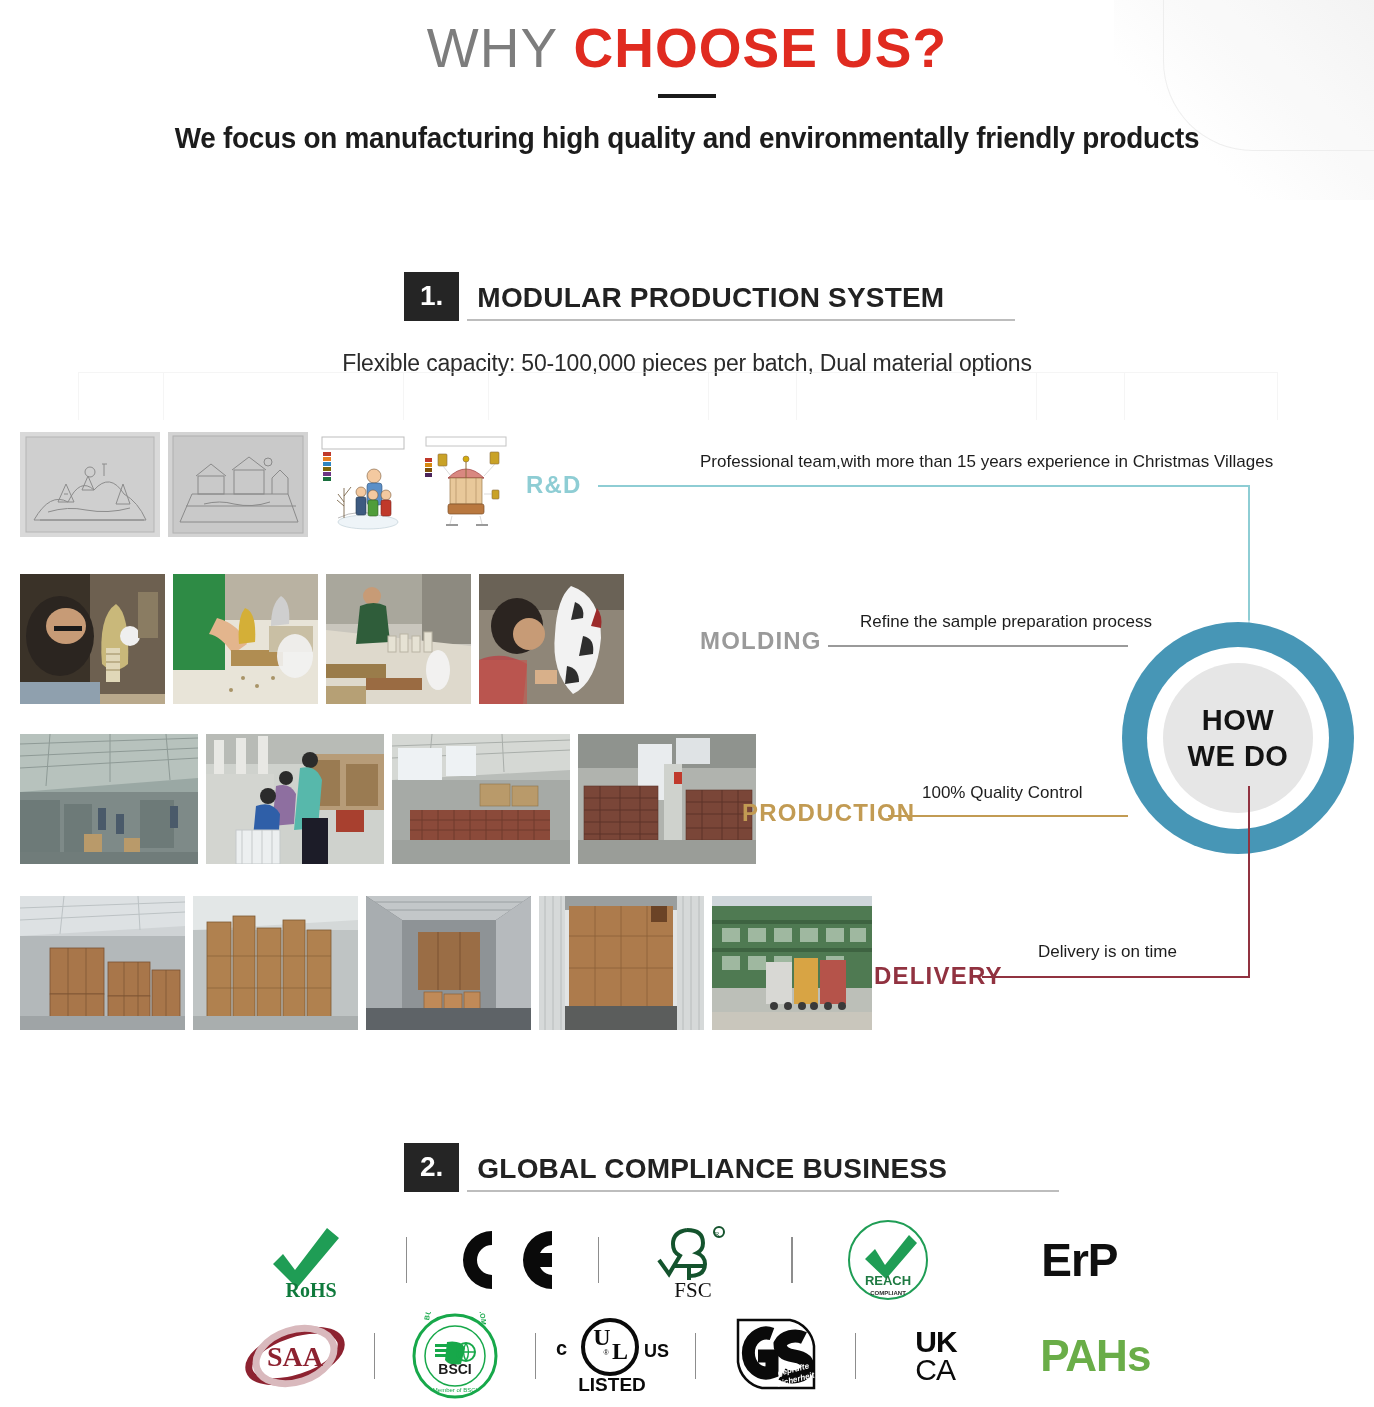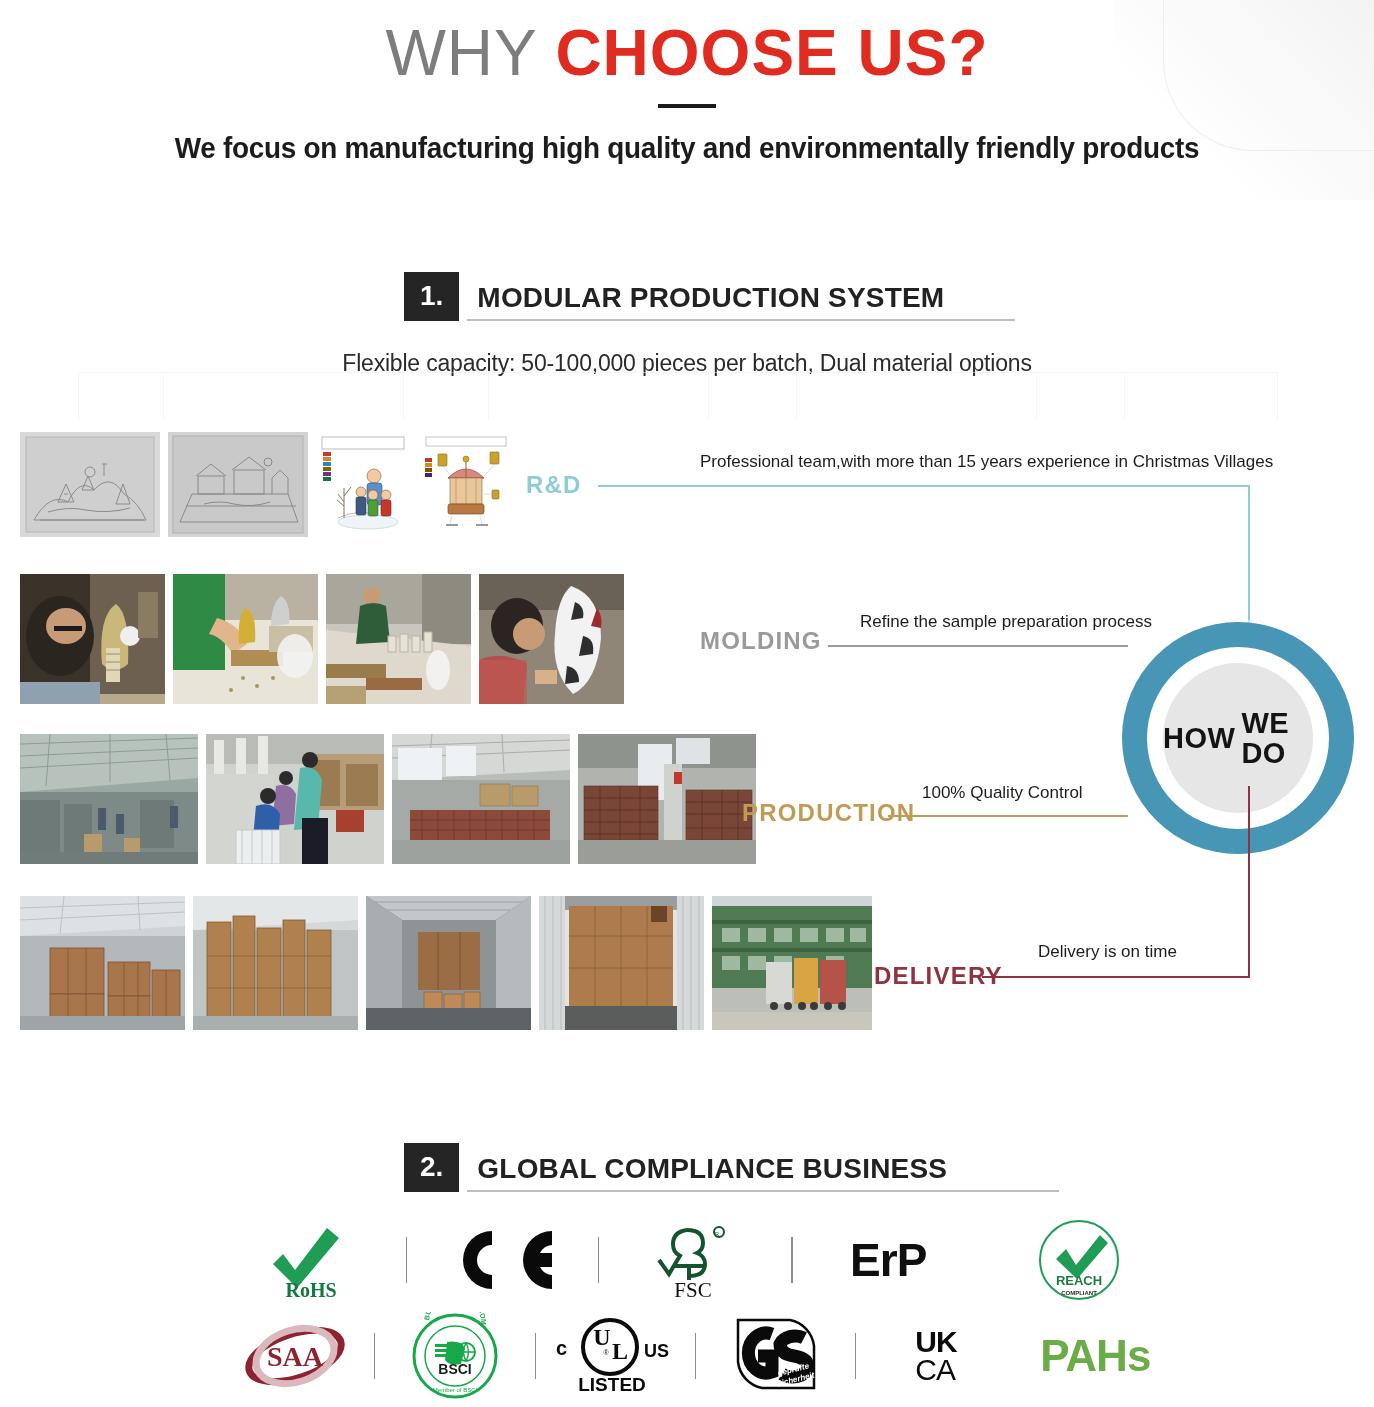--- a/index.html
+++ b/index.html
@@ -18,21 +18,21 @@
     opacity:.85; pointer-events:none;
   }
   .corner-fold:after{
     content:""; position:absolute; right:0; top:0; width:210px; height:150px;
     border-left:1px solid #ececec; border-bottom:1px solid #ececec;
     border-radius:0 0 0 90px;
   }
 
   
   .hero { position:absolute; top:18px; left:0; width:1374px; text-align:center; }
-  .hero h1 { font-size:64px; letter-spacing:1px; line-height:1.12; font-weight:400; }
+  .hero h1 { font-size:55px; letter-spacing:1px; line-height:1.12; font-weight:400; }
   .hero h1 .why { color:#7d7d7d; font-weight:300; }
   .hero h1 .choose { color:#e02b20; font-weight:700; }
   .hero .rule { width:58px; height:4px; background:#1a1a1a; margin:14px auto 0; }
   .hero h2 {
     margin-top:20px; font-size:30px; font-weight:700; color:#1c1c1c;
     line-height:1.32; letter-spacing:-.3px; transform:scaleX(.93); transform-origin:center;
   }
 
   
   .sec-head { position:absolute; display:flex; align-items:stretch; }
@@ -74,21 +74,21 @@
     background:#4796b6;
     display:flex; align-items:center; justify-content:center;
     box-shadow:0 0 0 2px rgba(255,255,255,.55);
   }
   .hwd-mid {
     width:182px; height:182px; border-radius:50%; background:#ffffff;
     display:flex; align-items:center; justify-content:center;
   }
   .hwd-inner {
     width:150px; height:150px; border-radius:50%; background:#e6e6e6;
-    display:flex; align-items:center; justify-content:center;
+    display:flex; flex-direction:column; align-items:center; justify-content:center;
     gap:6px;
   }
   .hwd-inner span { font-size:29px; font-weight:700; color:#141414; line-height:1.05; letter-spacing:.5px; }
 
   
   .cert-grid { position:absolute; left:215px; top:1212px; width:960px; }
   .cert-row { display:flex; align-items:center; height:96px; }
   .cert-cell {
     flex:1 1 0; display:flex; align-items:center; justify-content:center;
     height:96px; position:relative;
@@ -662,30 +662,30 @@
           <circle cx="70" cy="12" r="5" fill="none" stroke="#14532d" stroke-width="2"></circle>
           <text x="68" y="16" font-family="Liberation Serif, serif" font-size="7" fill="#14532d" text-anchor="middle">R</text>
           <text x="44" y="77" font-family="Liberation Serif, serif" font-size="21" fill="#111" text-anchor="middle">FSC</text>
         </svg>
       </div>
       <div class="divider"></div>
 
       <div class="divider"></div>
 
       <div class="cert-cell">
-        <span style="font-size:46px;font-weight:700;color:#0f0f0f;letter-spacing:-1px;">ErP</span>
-      </div>
-
-      <div class="cert-cell">
         <svg width="86" height="86" viewBox="0 0 86 86">
           <circle cx="43" cy="43" r="39" fill="none" stroke="#1f9d55" stroke-width="2"></circle>
           <path d="M20 42 L30 32 L40 48 L64 18 L72 26 L41 62 Z" fill="#1f9d55"></path>
           <text x="43" y="68" font-family="Liberation Sans, sans-serif" font-size="13" font-weight="700" fill="#1f7a42" text-anchor="middle">REACH</text>
           <text x="43" y="78" font-family="Liberation Sans, sans-serif" font-size="6" font-weight="700" fill="#2b2b2b" text-anchor="middle">COMPLIANT</text>
         </svg>
+      </div>
+
+      <div class="cert-cell">
+        <span style="font-size:46px;font-weight:700;color:#0f0f0f;letter-spacing:-1px;">ErP</span>
       </div>
     </div>
 
     <div class="cert-row">
 
       <div class="cert-cell">
         <svg width="108" height="80" viewBox="0 0 108 80">
           <g transform="rotate(-18 54 40)" fill="none" stroke-width="7">
             <ellipse cx="54" cy="40" rx="48" ry="22" stroke="#8d2230"></ellipse>
             <ellipse cx="54" cy="40" rx="40" ry="26" stroke="#d9b9bd"></ellipse>

